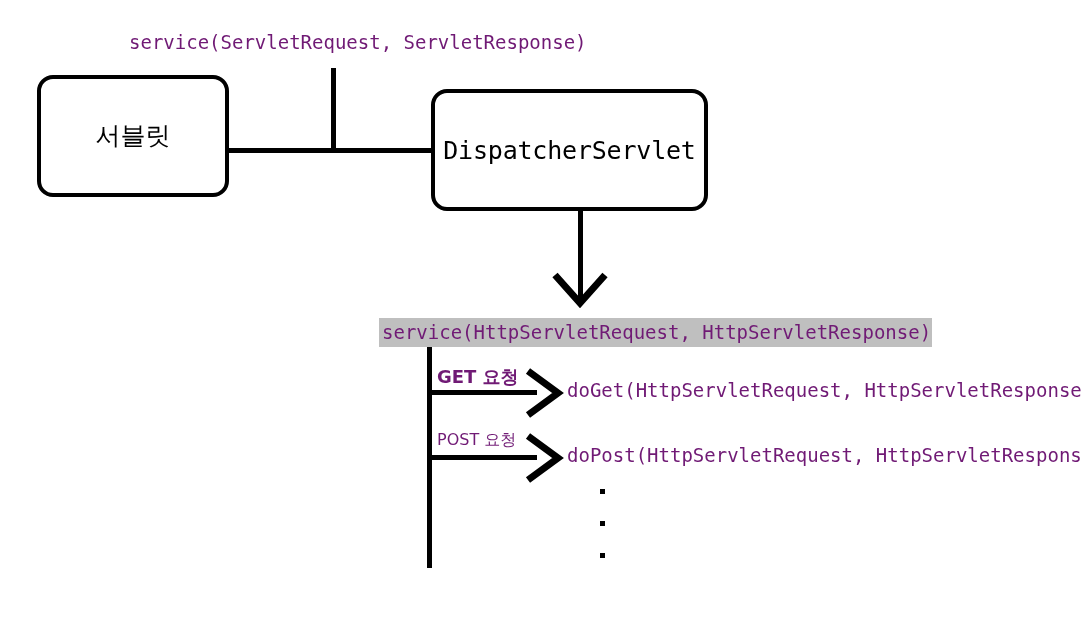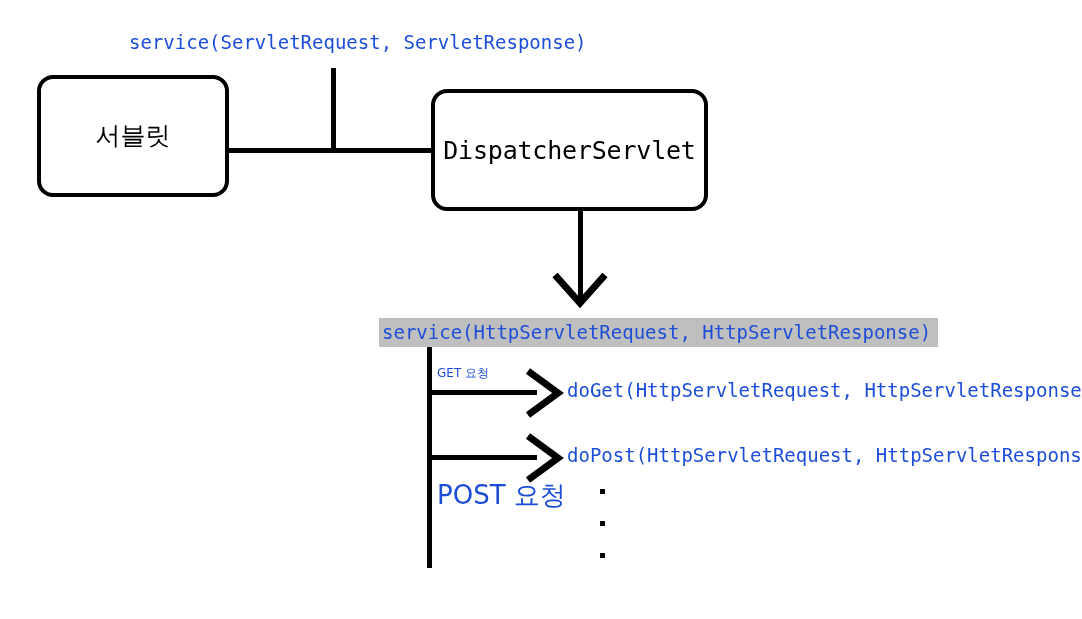--- a/index.html
+++ b/index.html
@@ -59,48 +59,48 @@
   .vline {
     position: absolute;
     width: 5px;
     background: #000000;
     z-index: 1;
   }
 
   
   .label {
     position: absolute;
-    color: #1d4ed8;
+    color: #701a75;
     white-space: nowrap;
     z-index: 4;
     text-align: right;
   }
   #label-service-servlet {
     left: 129px;
     top: 31px;
     font-size: 19px;
   }
   #label-service-http {
     left: 379px;
     top: 318px;
     font-size: 19px;
     background: #bfbfbf;
-    padding: 3px 7px 4px 3px;
+    padding: 3px 1px 4px 3px;
   }
   #label-get-request {
     left: 437px;
     top: 365px;
-    font-size: 12px;
+    font-size: 18px;
     font-family: "DejaVu Sans Mono", "Liberation Mono", monospace;
+    font-weight: bold;
   }
   #label-post-request {
     left: 437px;
     top: 430px;
-    font-size: 26px;
-    margin-top: 48px;
+    font-size: 16px;
   }
   #label-doget {
     left: 567px;
     top: 379px;
     font-size: 19px;
   }
   #label-dopost {
     left: 567px;
     top: 444px;
     font-size: 19px;

